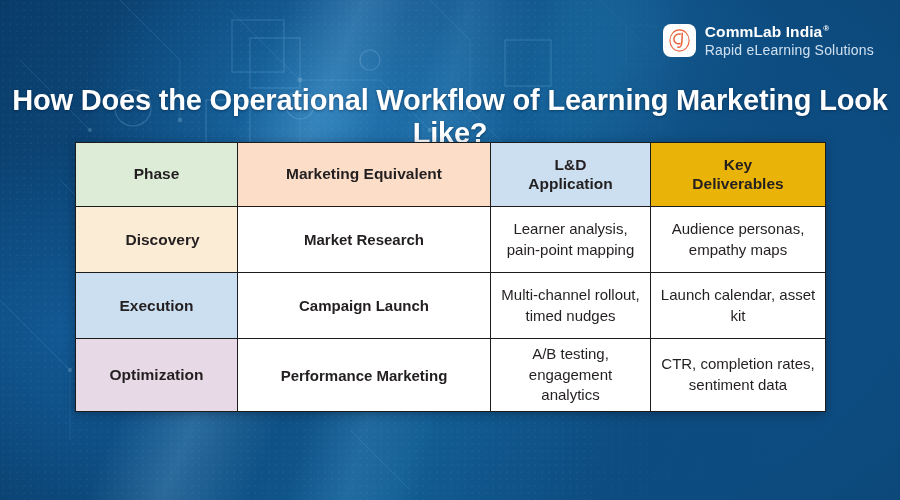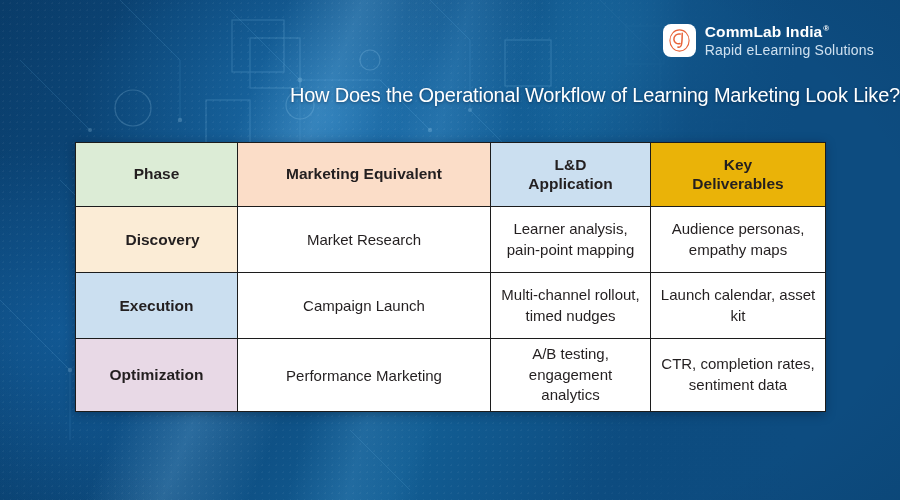--- a/index.html
+++ b/index.html
@@ -67,22 +67,22 @@
   #logo-reg {
     font-size:8px; vertical-align:super; font-weight:600; margin-left:1px;
   }
   #logo-tag {
     color:#cfe1f0; font-size:14px; letter-spacing:.2px; margin-top:3px; white-space:nowrap;
   }
 
   
   #title {
     position:absolute; top:84px; left:0; width:900px;
-    text-align:right; z-index:5;
-    color:#ffffff; font-size:20px; font-weight:normal;
+    text-align:center; z-index:5;
+    color:#ffffff; font-size:29px; font-weight:bold;
     letter-spacing:-0.2px;
     text-shadow:0 1px 3px rgba(0,20,45,0.45);
   }
 
   
   #table-wrap {
     position:absolute; left:75px; top:142px; width:750px; z-index:6;
     box-shadow:0 2px 10px rgba(0,15,35,0.35);
   }
   table { border-collapse:collapse; width:750px; table-layout:fixed; background:#ffffff; }
@@ -97,21 +97,21 @@
     height:64px; font-size:15.5px; font-weight:bold; color:#231f20;
     line-height:1.22; padding:4px 8px;
   }
   thead th.h1 { background:#dcecd6; }
   thead th.h2 { background:#fbddc8; }
   thead th.h3 { background:#cbdff0; }
   thead th.h4 { background:#eab308; }
 
   tbody td { height:66px; padding:5px 9px; color:#231f20; }
   tbody td.phase { font-size:15.5px; font-weight:bold; }
-  tbody td.equiv { font-size:15px; background:#ffffff; }
+  tbody td.equiv { font-size:15px; background:#ffffff;font-weight:bold; }
   tbody td.small { font-size:15px; line-height:1.38; background:#ffffff; }
 
   tbody tr.r0 td.phase { background:#fbecd6;padding-left:21px; }
   tbody tr.r1 td.phase { background:#ddf0f2; }
   tbody tr.r2 td.phase { background:#cbdff0; }
   tbody tr.r3 td.phase { background:#e8d9e6; }
   tbody tr.r3 td { height:68px; }
 </style>
 </head>
 <body>

